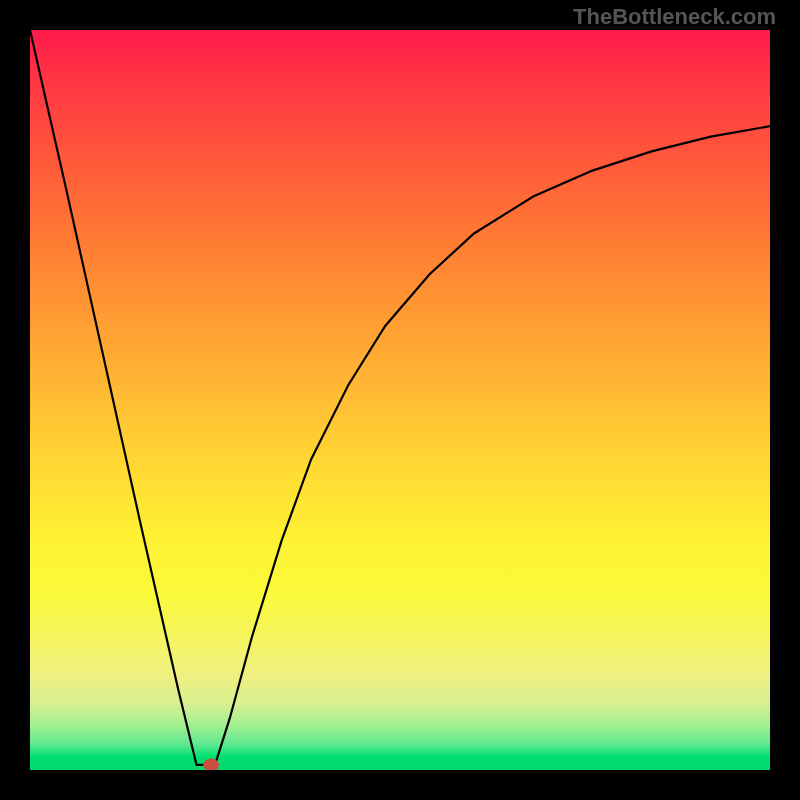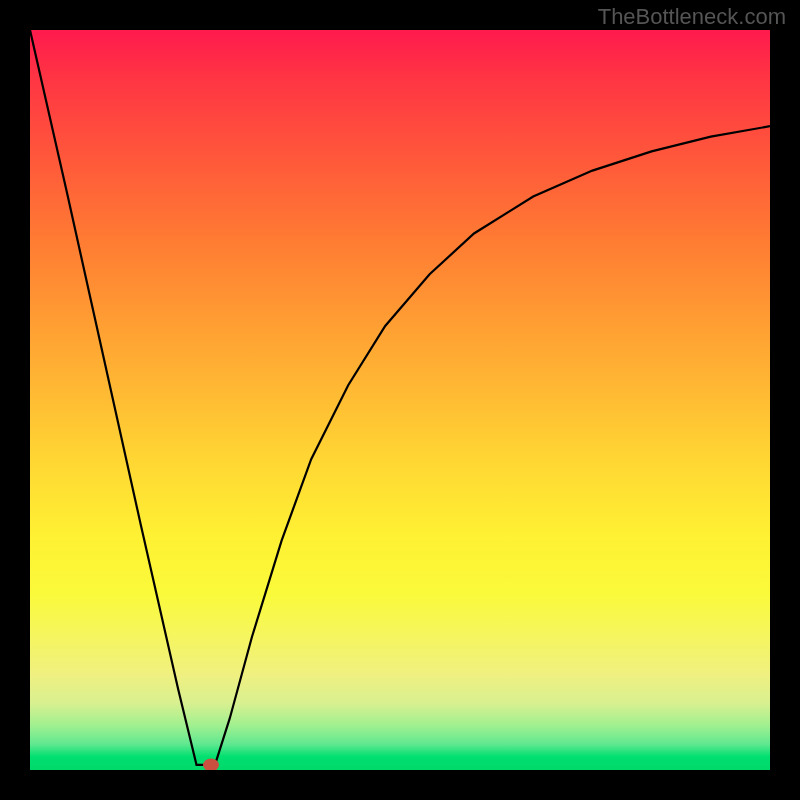--- a/index.html
+++ b/index.html
@@ -7,24 +7,24 @@
     padding: 0;
     width: 800px;
     height: 800px;
     background: #000;
     position: relative;
     font-family: Arial, sans-serif;
   }
   .watermark {
     position: absolute;
     top: 4px;
-    right: 14px;
+    right: 24px;
     color: #555;
     font-size: 22px;
-    font-weight: 400;
+    font-weight: 700;
     z-index: 10;
   }
   .chart-area {
     position: absolute;
     left: 30px;
     top: 30px;
     width: 740px;
     height: 740px;
     overflow: hidden;
   }

